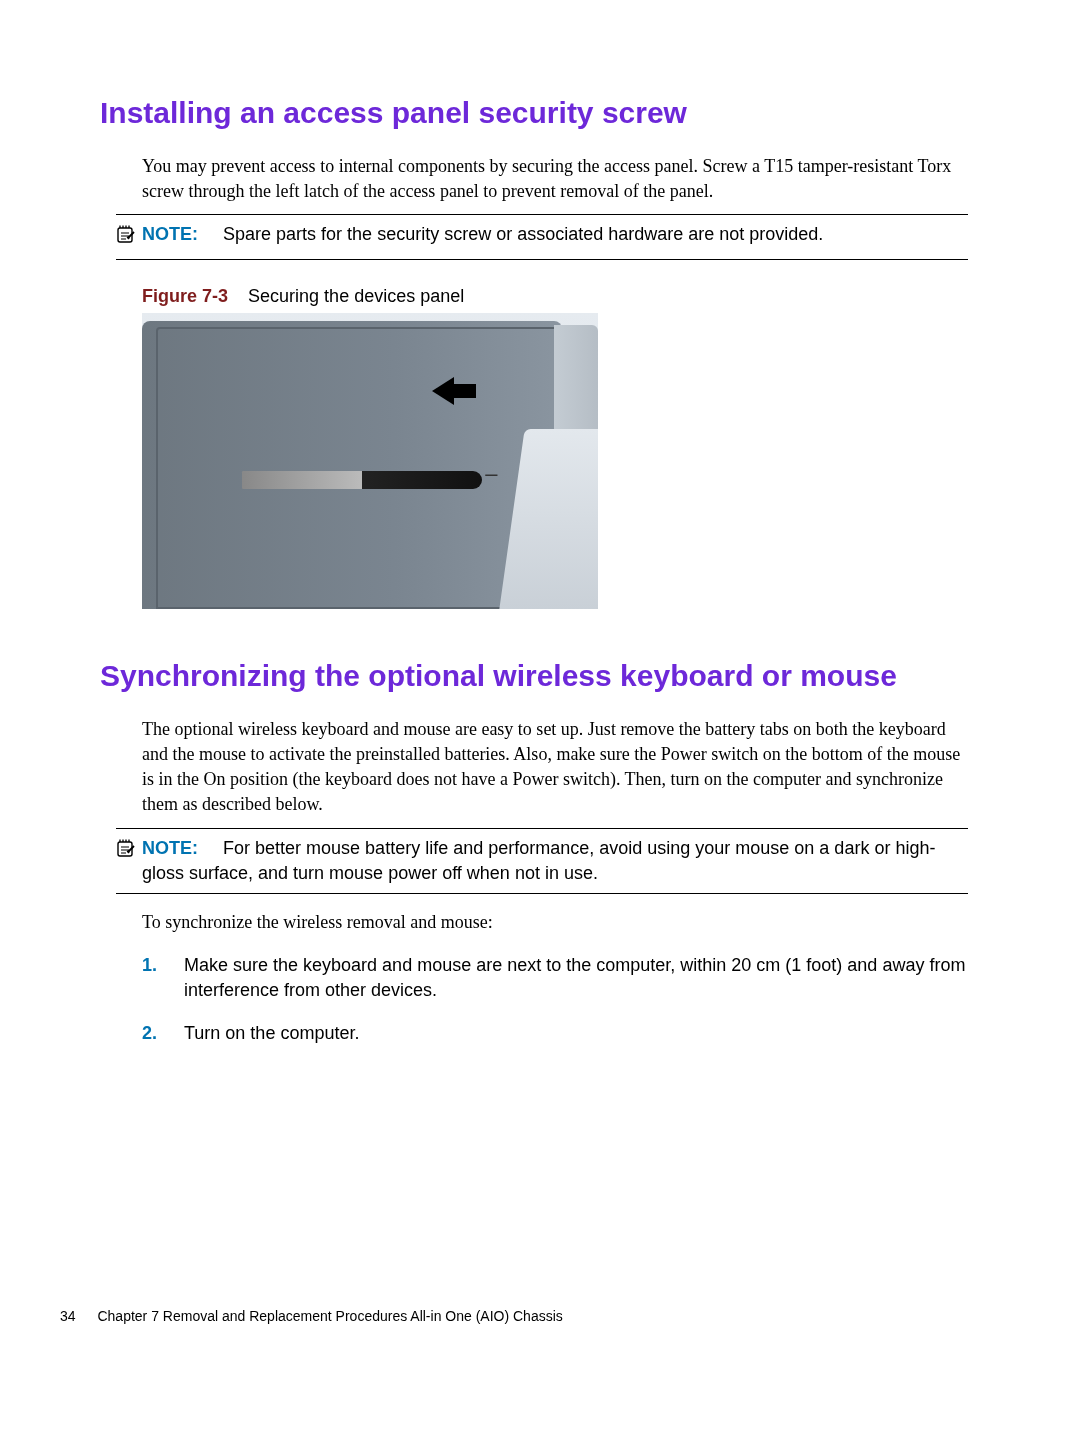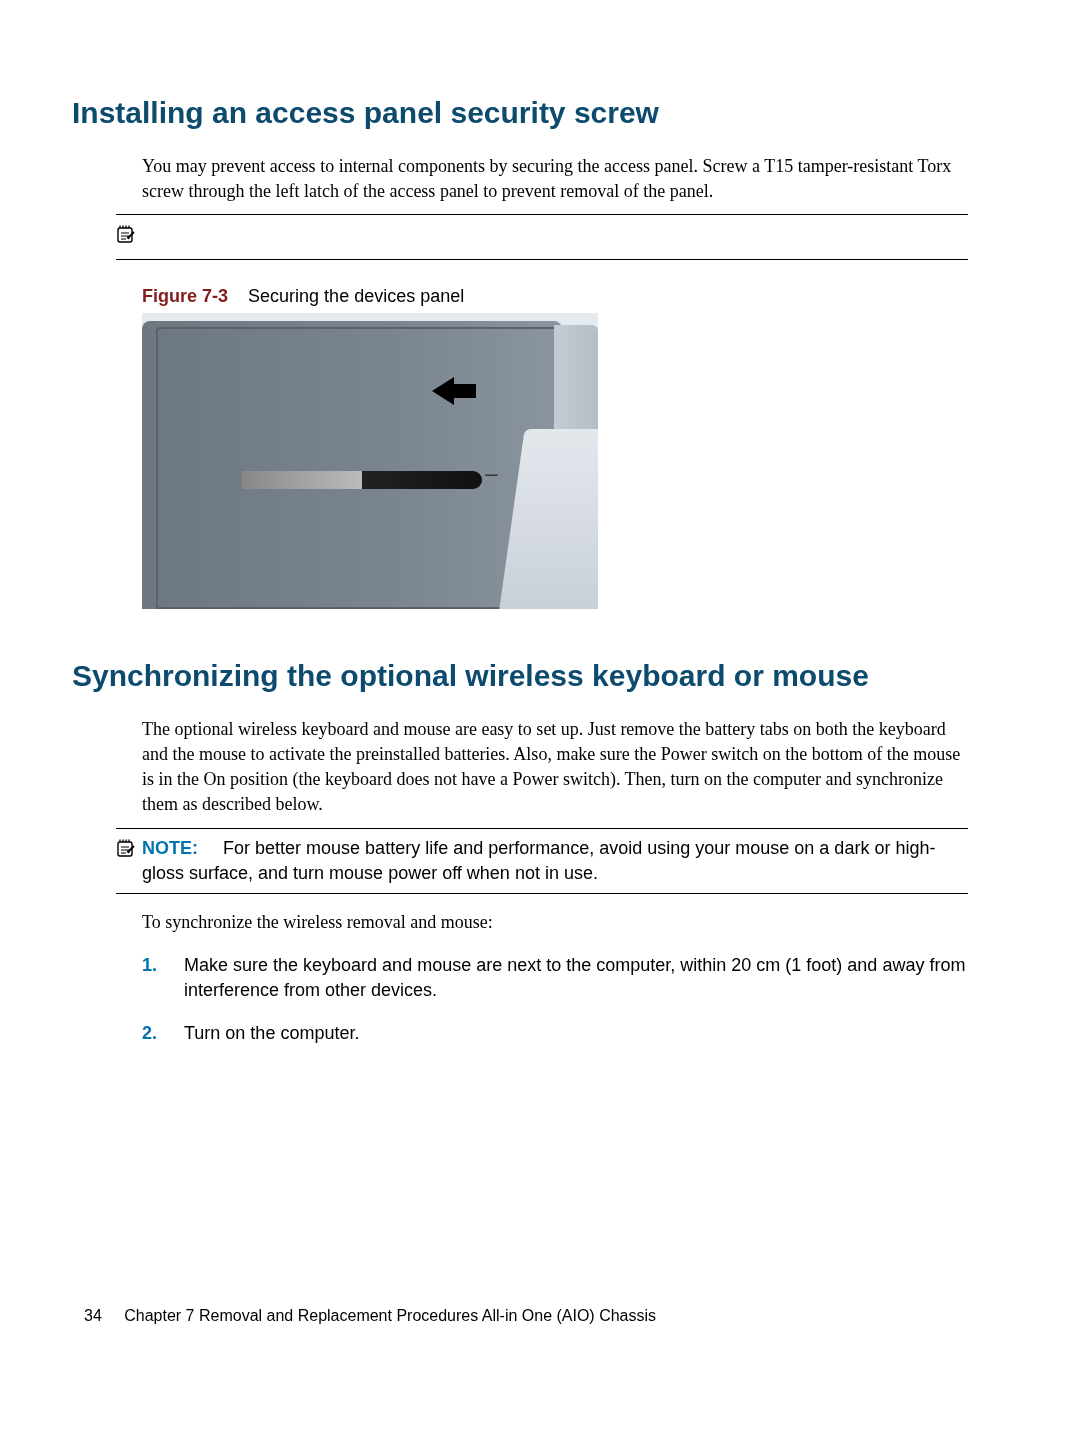--- a/index.html
+++ b/index.html
@@ -8,24 +8,25 @@
       height: 1437px;
       background: #ffffff;
       font-family: Arial, Helvetica, sans-serif;
       font-size: 18px;
       color: #000000;
       line-height: 1.4;
       position: relative;
       padding: 92px 112px 0 72px;
     }
     .section-heading {
-      color: #0c4a6e;
+      color: #6d28d9;
       font-size: 30px;
       font-weight: bold;
       margin-bottom: 20px;
+      margin-left: 28px;
     }
     .h2-spacer { margin-top: 46px; }
     .body-indent {
       margin-left: 70px;
       margin-right: 0;
     }
     .paragraph {
       margin-bottom: 6px;
       font-family: Liberation Serif, serif;
     }
@@ -146,23 +147,23 @@
       gap: 22px;
       margin-bottom: 18px;
     }
     .list-num {
       color: #0073b1;
       font-weight: bold;
       min-width: 20px;
     }
     .footer {
       position: absolute;
-      left: 84px;
+      left: 60px;
       bottom: 110px;
-      font-size: 16px;
+      font-size: 14px;
     }
     .page-num {
       margin-right: 18px;
     }
   </style>
 </head>
 <body>
 
 <h2 class="section-heading">Installing an access panel security screw</h2>
 
@@ -172,20 +173,25 @@
   <div class="note-row">
     <span class="note-icon">
       <svg width="20" height="20" viewBox="0 0 20 20">
         <rect x="2" y="4" width="14" height="14" rx="2" fill="none" stroke="#000" stroke-width="1.4"></rect>
         <path d="M4 4 L4 1.5 M7 4 L7 1.5 M10 4 L10 1.5 M13 4 L13 1.5" stroke="#000" stroke-width="1.3"></path>
         <path d="M5 9 L13 9 M5 12 L13 12 M5 15 L10 15" stroke="#000" stroke-width="1.1"></path>
         <path d="M12 14 L18 8" stroke="#000" stroke-width="1.8"></path>
         <path d="M11.5 14.5 L13 13" stroke="#000" stroke-width="2.5"></path>
       </svg>
     </span>
+    <div>
+      <span class="note-label">NOTE:</span>
+      <span>&nbsp;&nbsp;&nbsp;</span>
+      <span class="note-text">Spare parts for the security screw or associated hardware are not provided.</span>
+    </div>
   </div>
 </div>
 
 <p class="figure-caption">
   <span class="figure-num">Figure 7-3</span>
   <span>&nbsp;&nbsp;</span>
   <span>Securing the devices panel</span>
 </p>
 
 <div class="figure-placeholder">

